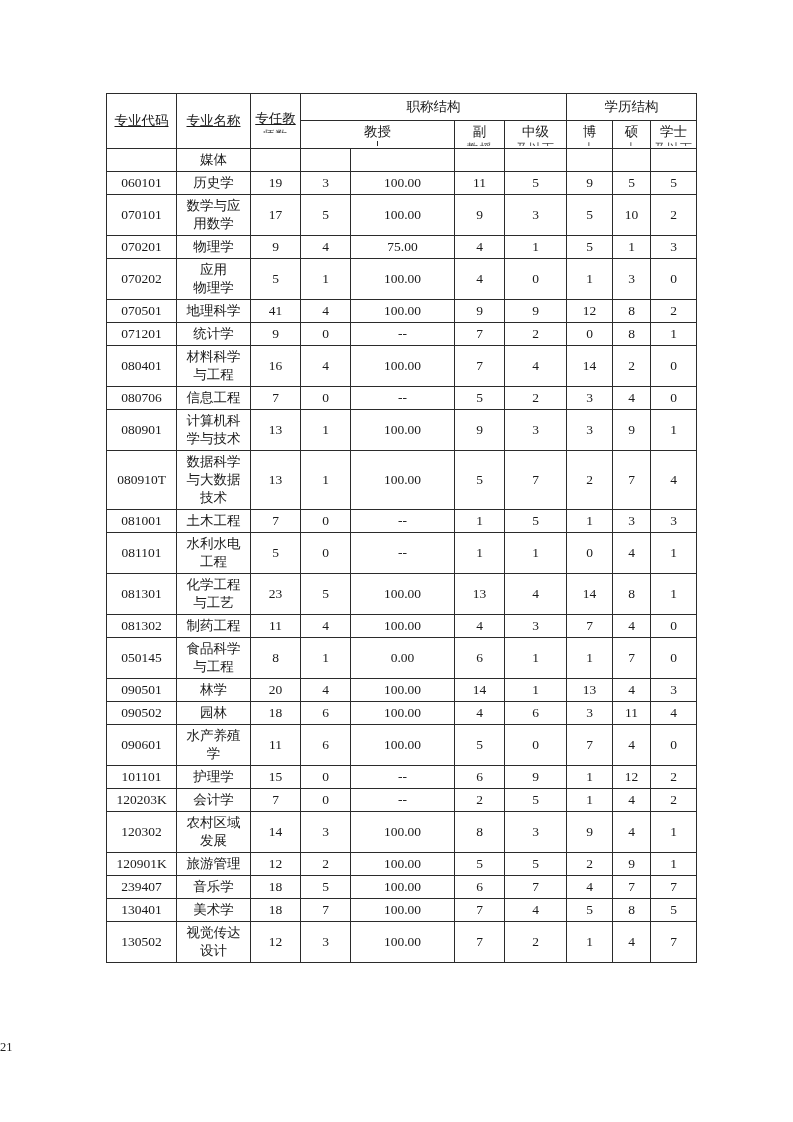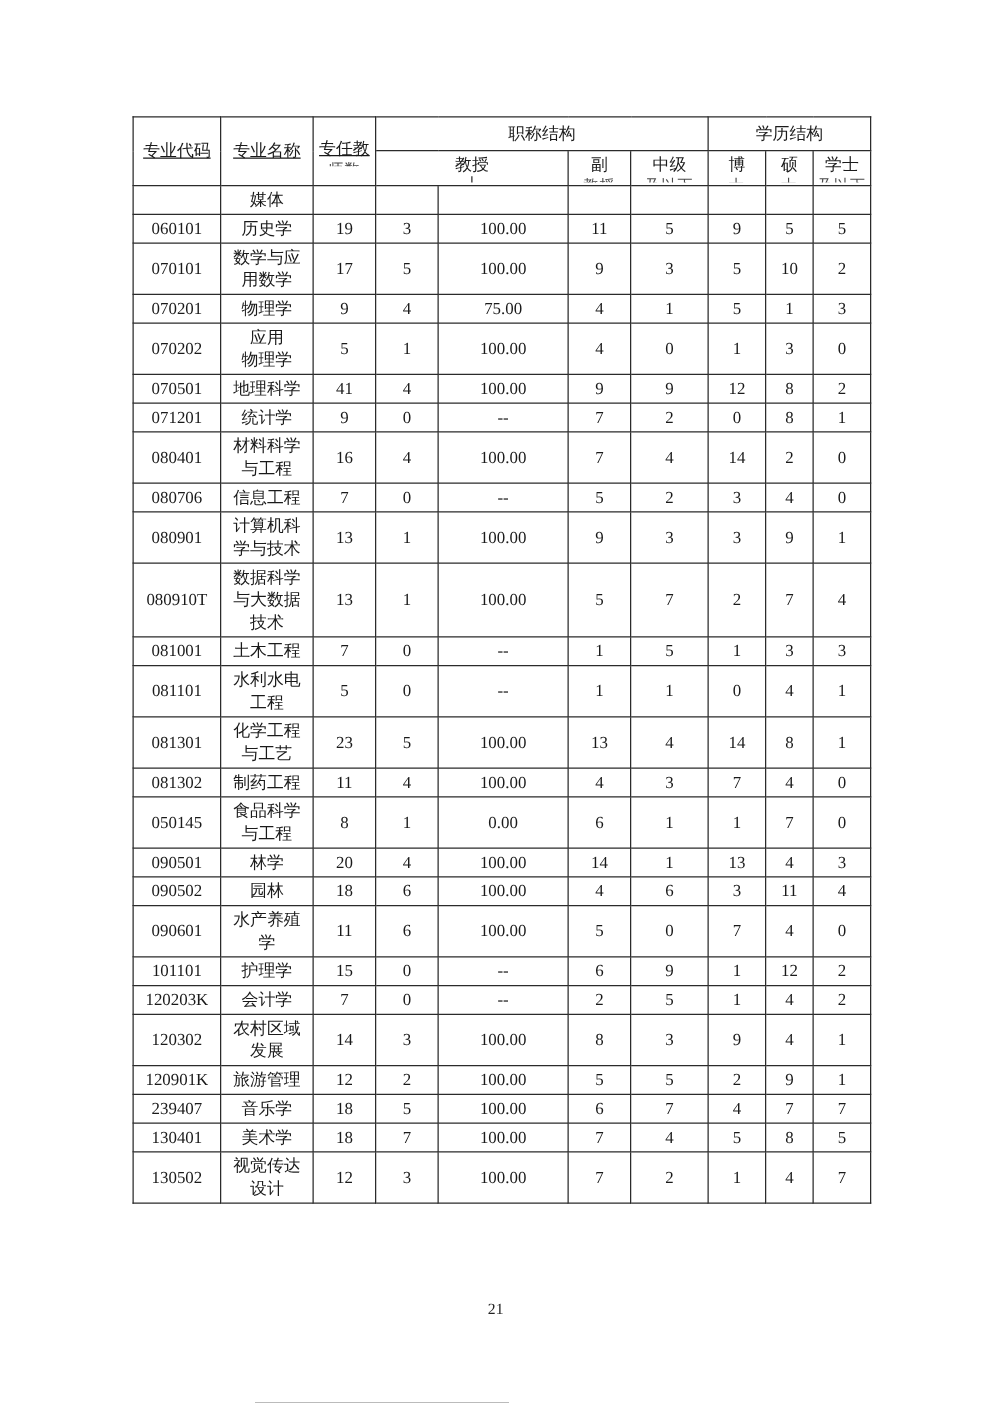--- a/index.html
+++ b/index.html
@@ -49,21 +49,21 @@
     height: 5px;
     background: #2b2b2b;
     margin: 0 auto;
   }
   td.name-cell { white-space: pre-line; }
   .page-number {
     position: absolute;
     left: 0;
     right: 0;
     top: 1040px;
-    text-align: center;
+    text-align: left;
     font-size: 12.5px;
     color: #222;
   }
 </style>
 </head>
 <body>
 
 <div class="page">
 
   <table class="majors">

